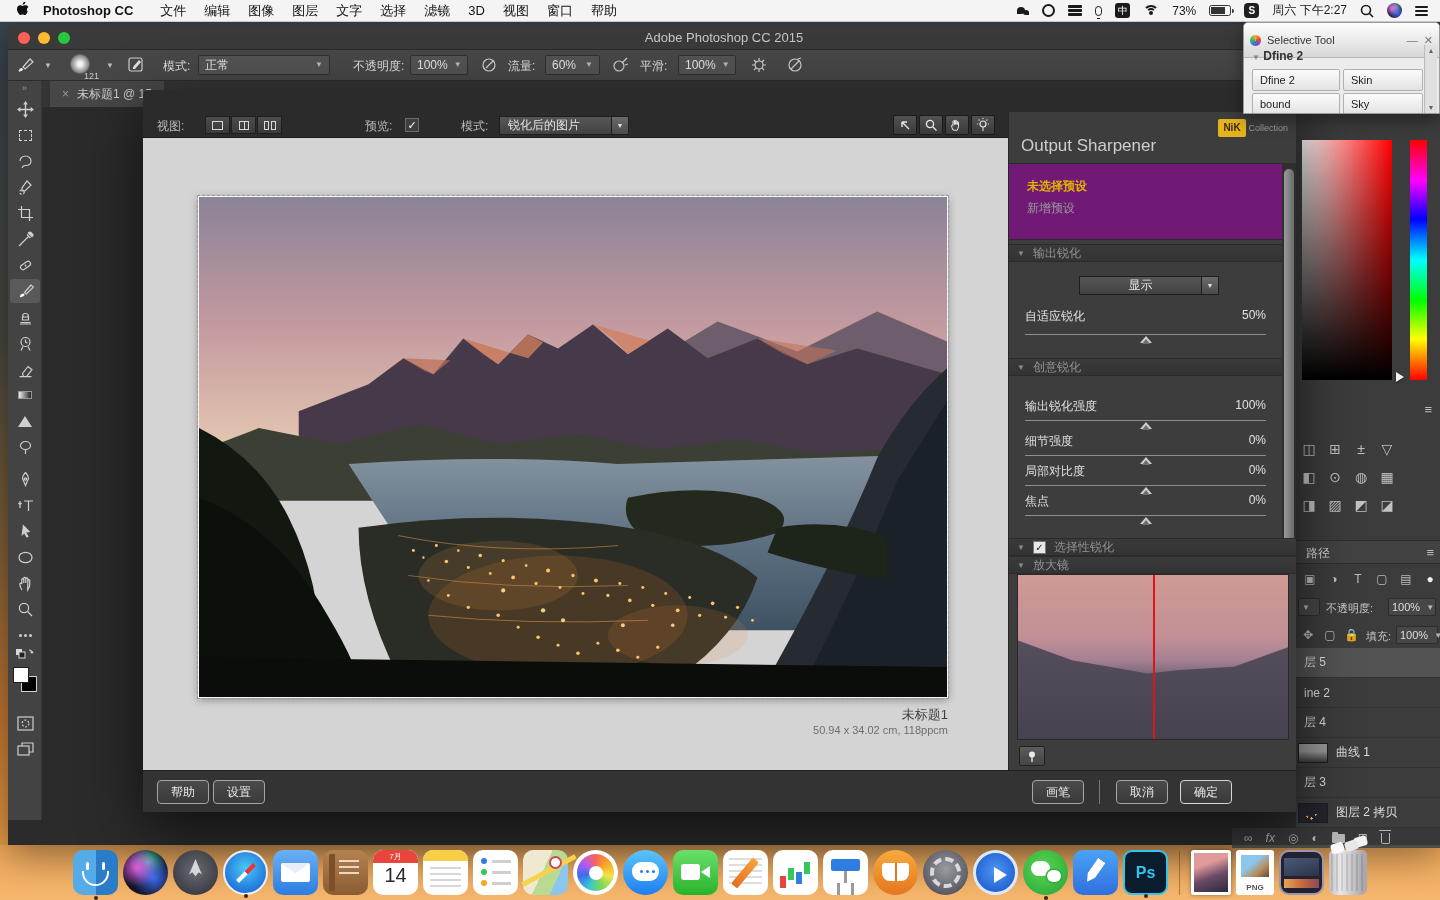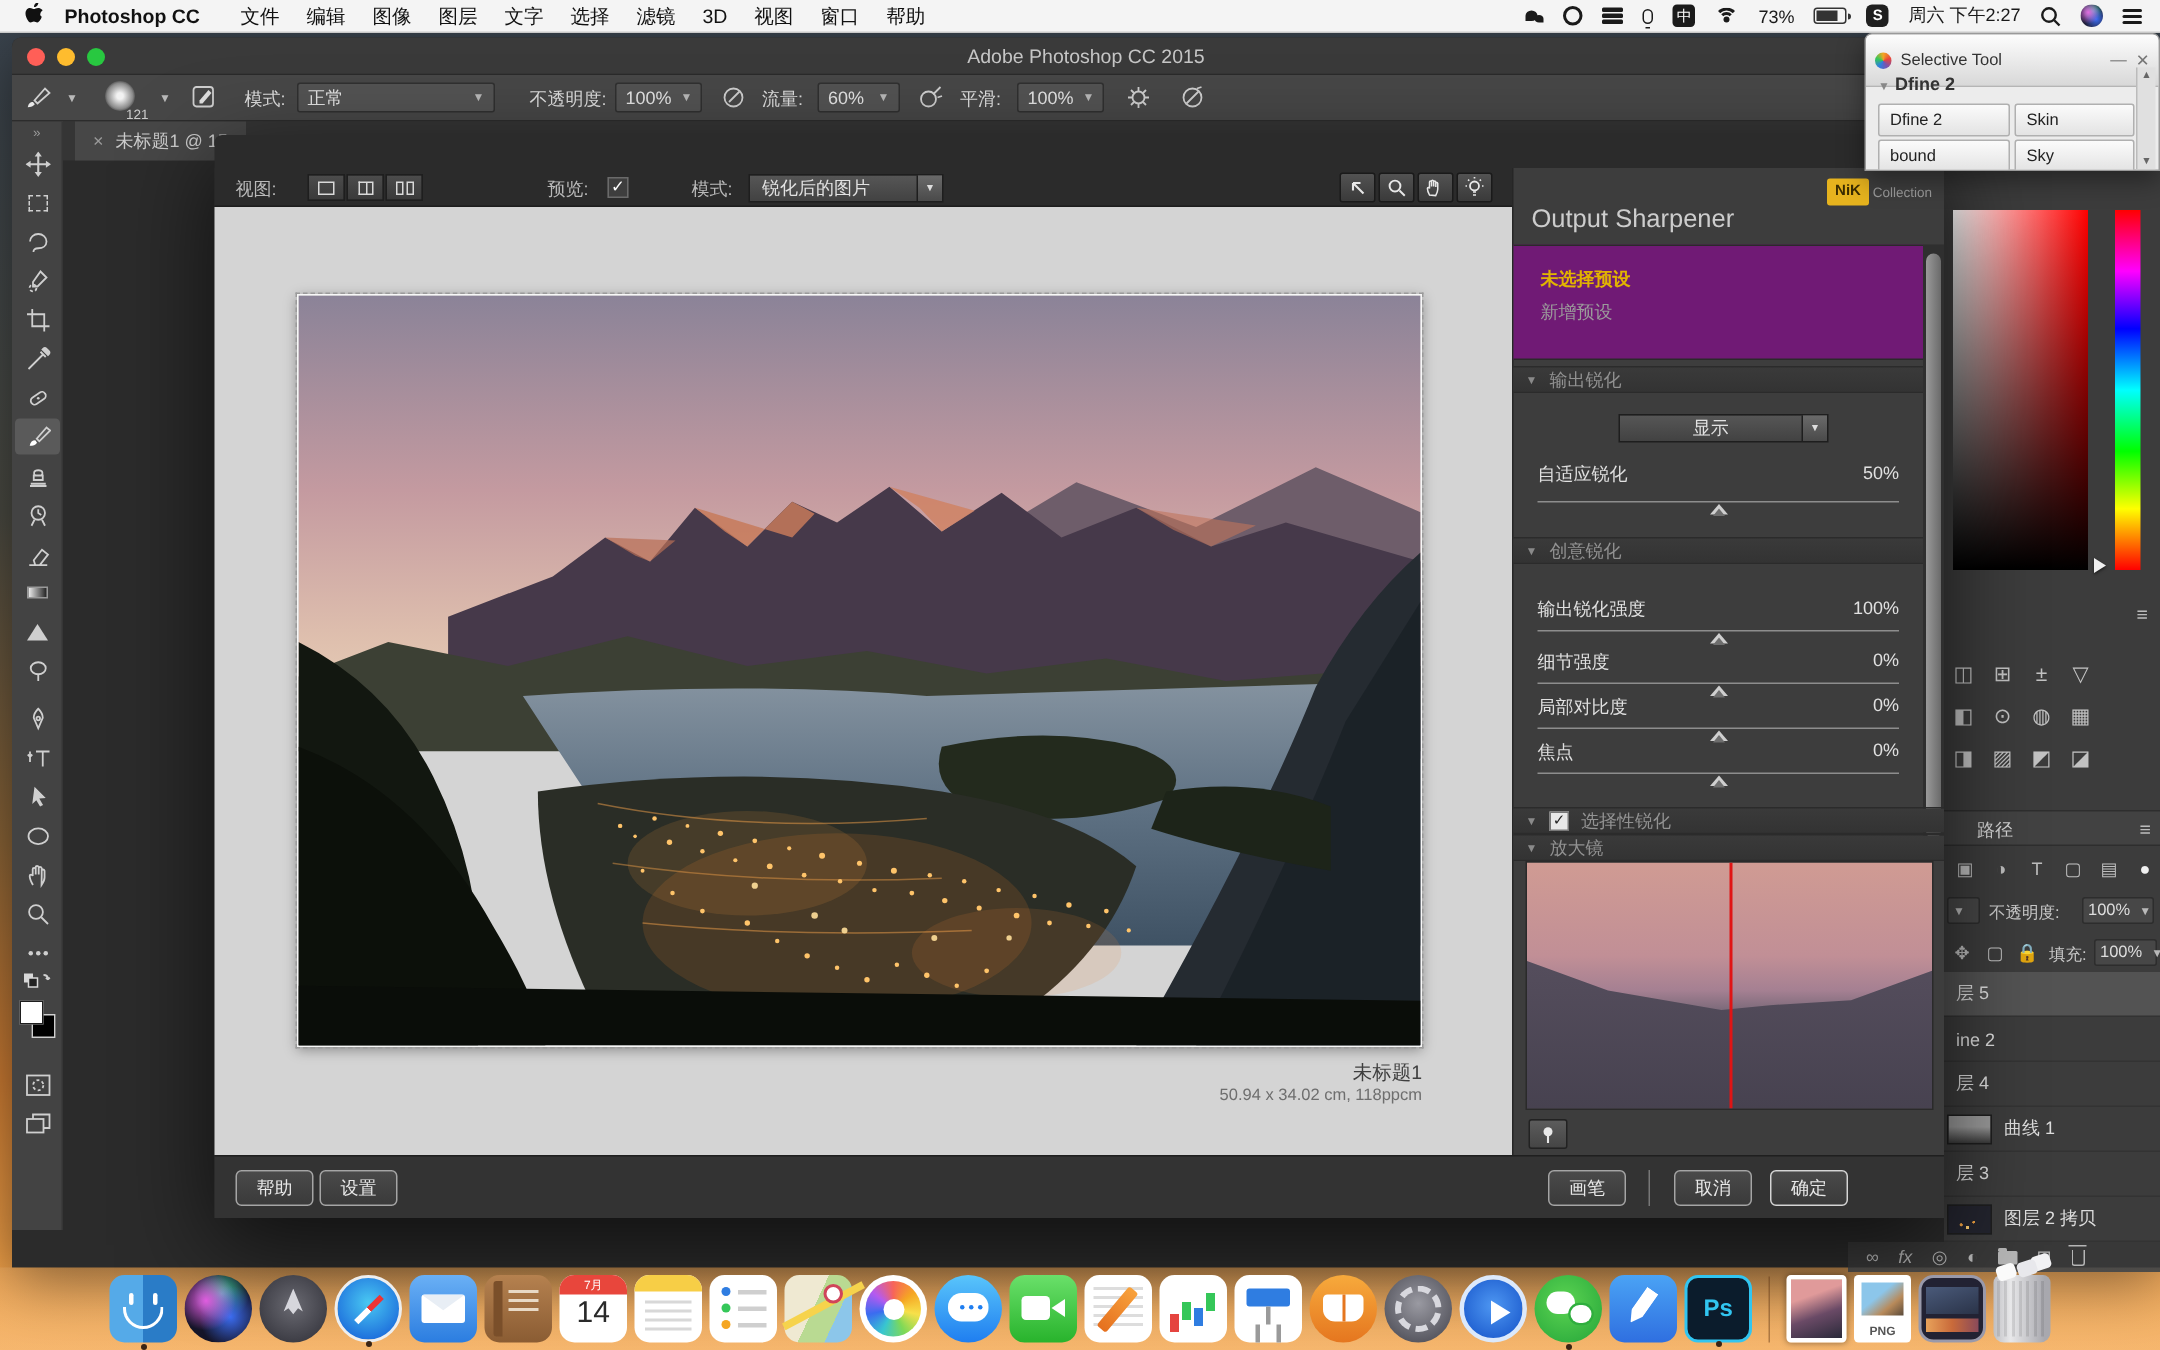--- a/index.html
+++ b/index.html
@@ -477,21 +477,21 @@
   <div class="adjic" style="left:80px;top:328px">▽</div>
   <div class="adjic" style="left:2px;top:356px">◧</div>
   <div class="adjic" style="left:28px;top:356px">⊙</div>
   <div class="adjic" style="left:54px;top:356px">◍</div>
   <div class="adjic" style="left:80px;top:356px">▦</div>
   <div class="adjic" style="left:2px;top:384px">◨</div>
   <div class="adjic" style="left:28px;top:384px">▨</div>
   <div class="adjic" style="left:54px;top:384px">◩</div>
   <div class="adjic" style="left:80px;top:384px">◪</div>
   <div class="ptab">
-    <span style="position:absolute;left:22px;top:4px">路径</span>
+    <span style="position:absolute;left:10px;top:4px">路径</span>
     <span class="hamb" style="position:absolute;right:6px;top:4px">≡</span>
   </div>
   <div class="fltic" style="left:4px;top:458px">▣</div>
   <div class="fltic" style="left:28px;top:458px">◑</div>
   <div class="fltic" style="left:52px;top:458px">T</div>
   <div class="fltic" style="left:76px;top:458px">▢</div>
   <div class="fltic" style="left:100px;top:458px">▤</div>
   <div class="fltic" style="left:124px;top:458px;color:#f0f0f0">●</div>
   <div class="minifield" style="left:2px;top:486px;width:22px">
       <span class="car" style="margin:0">▼</span>

